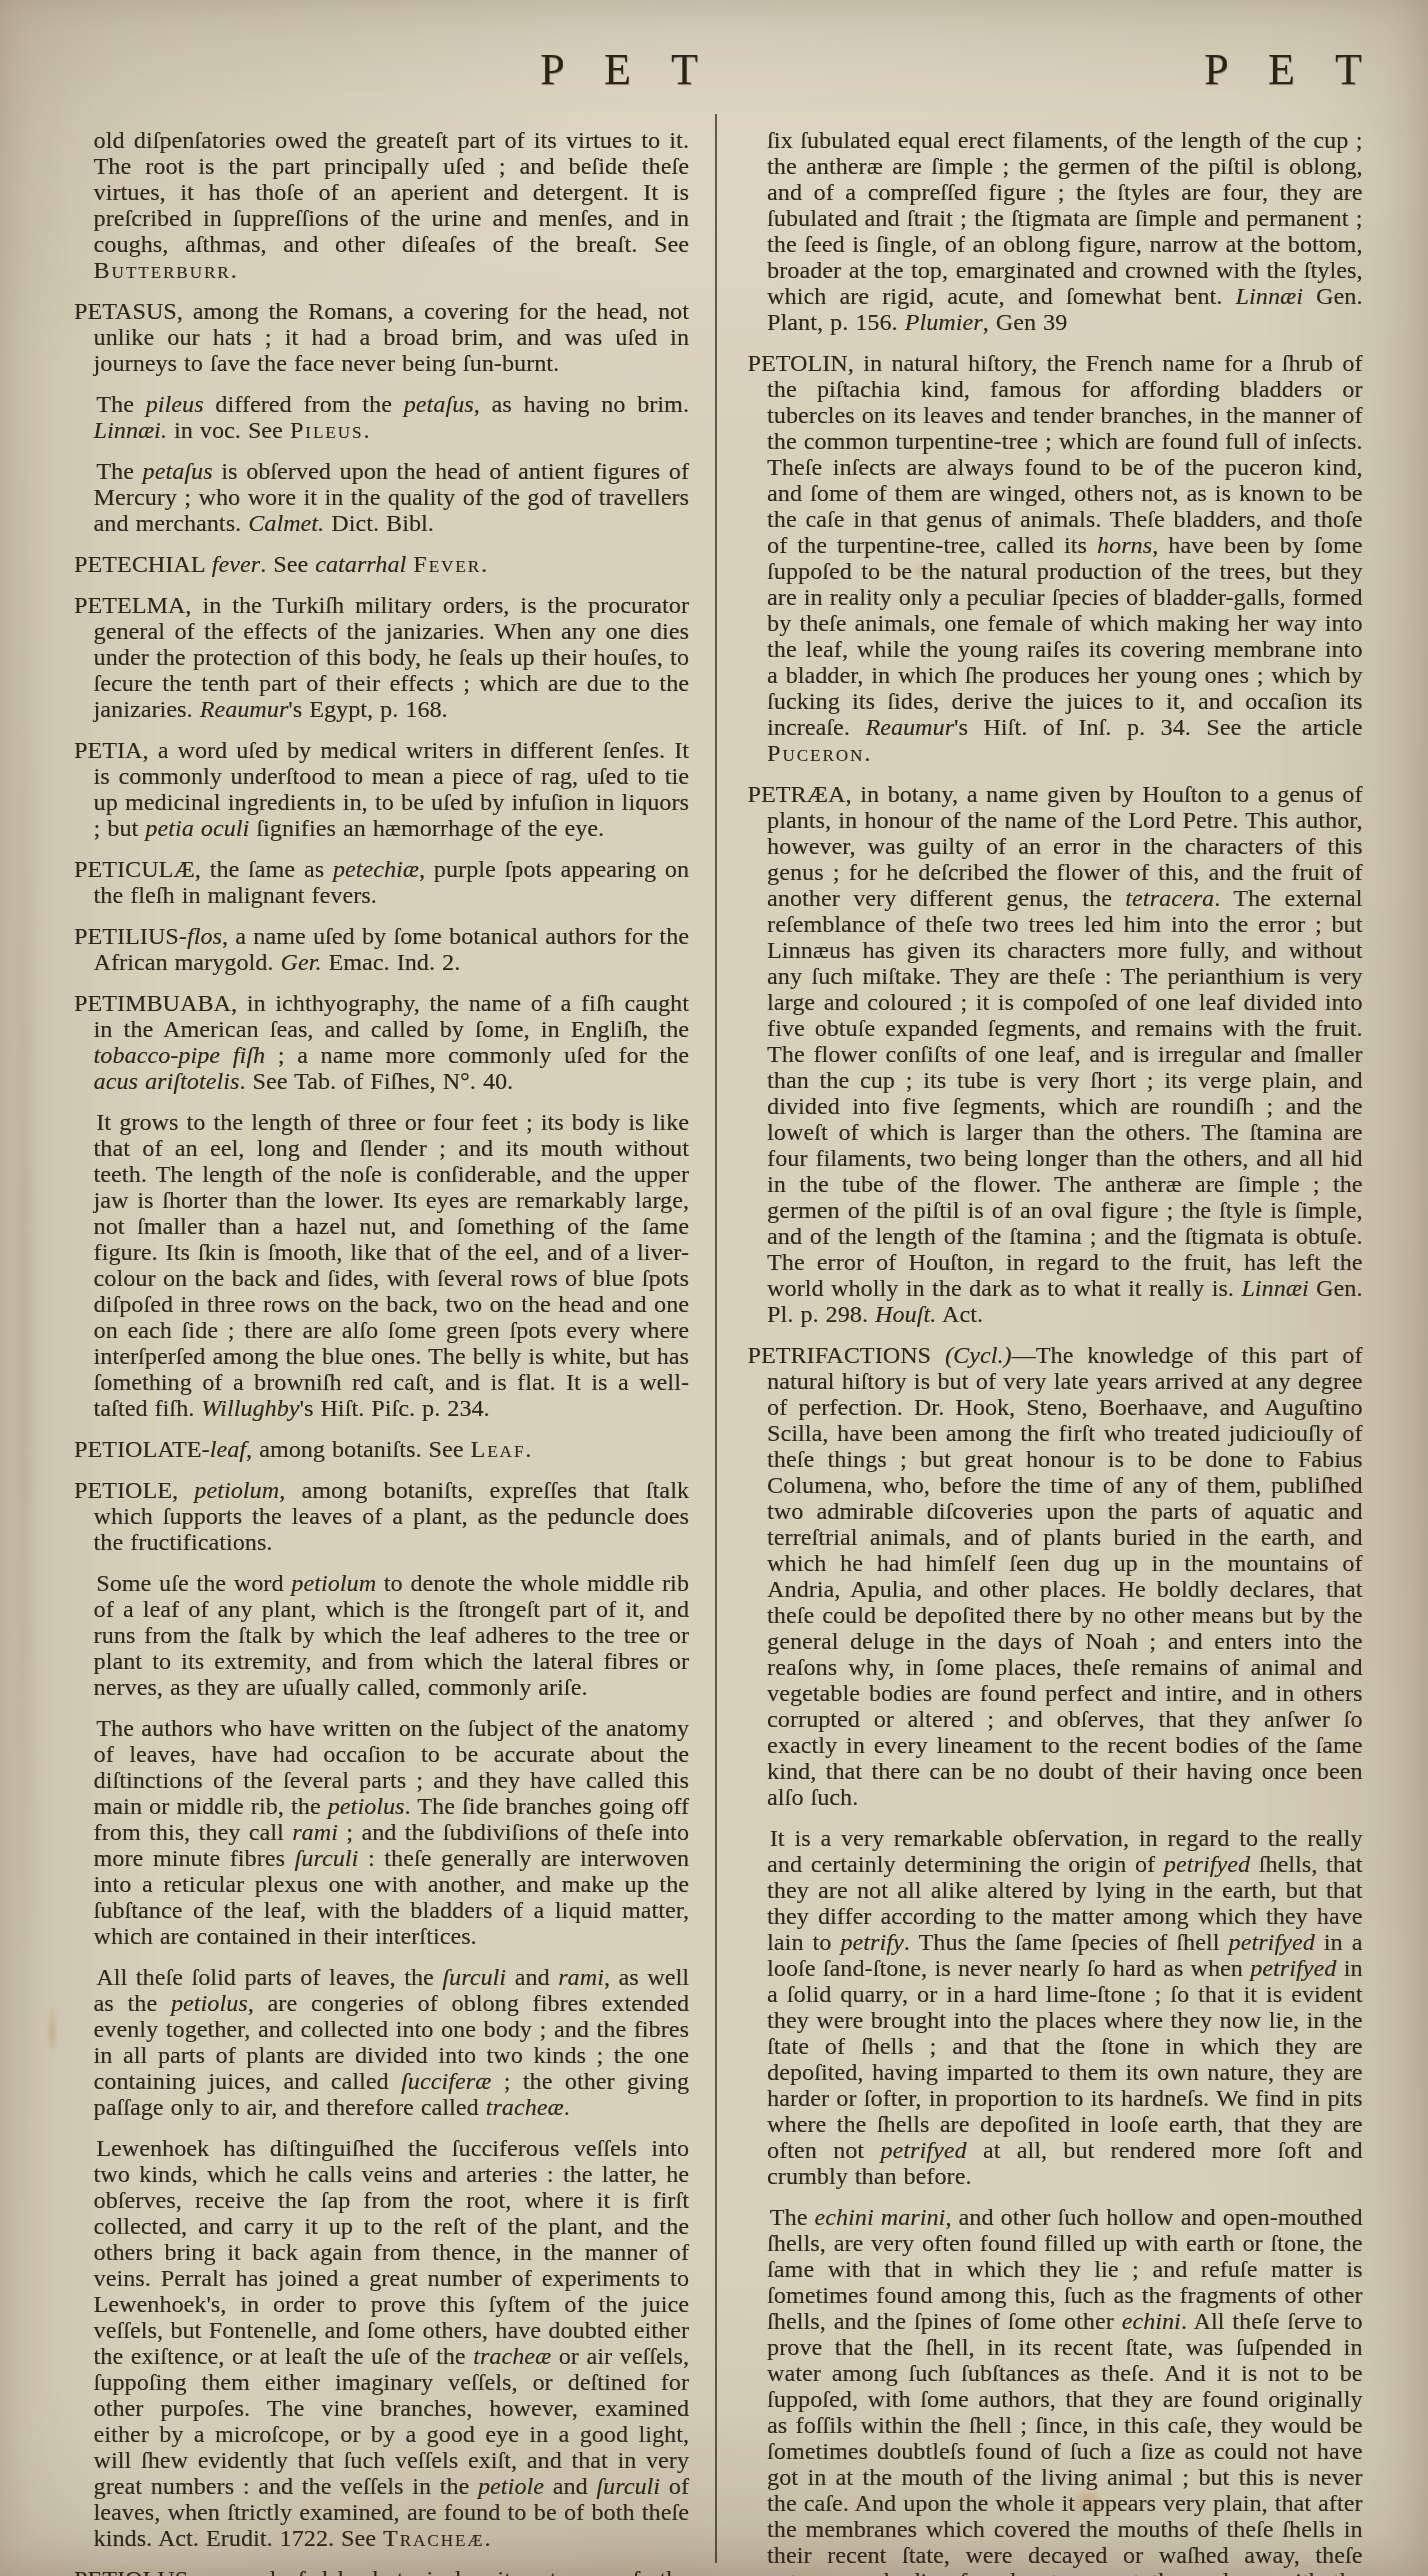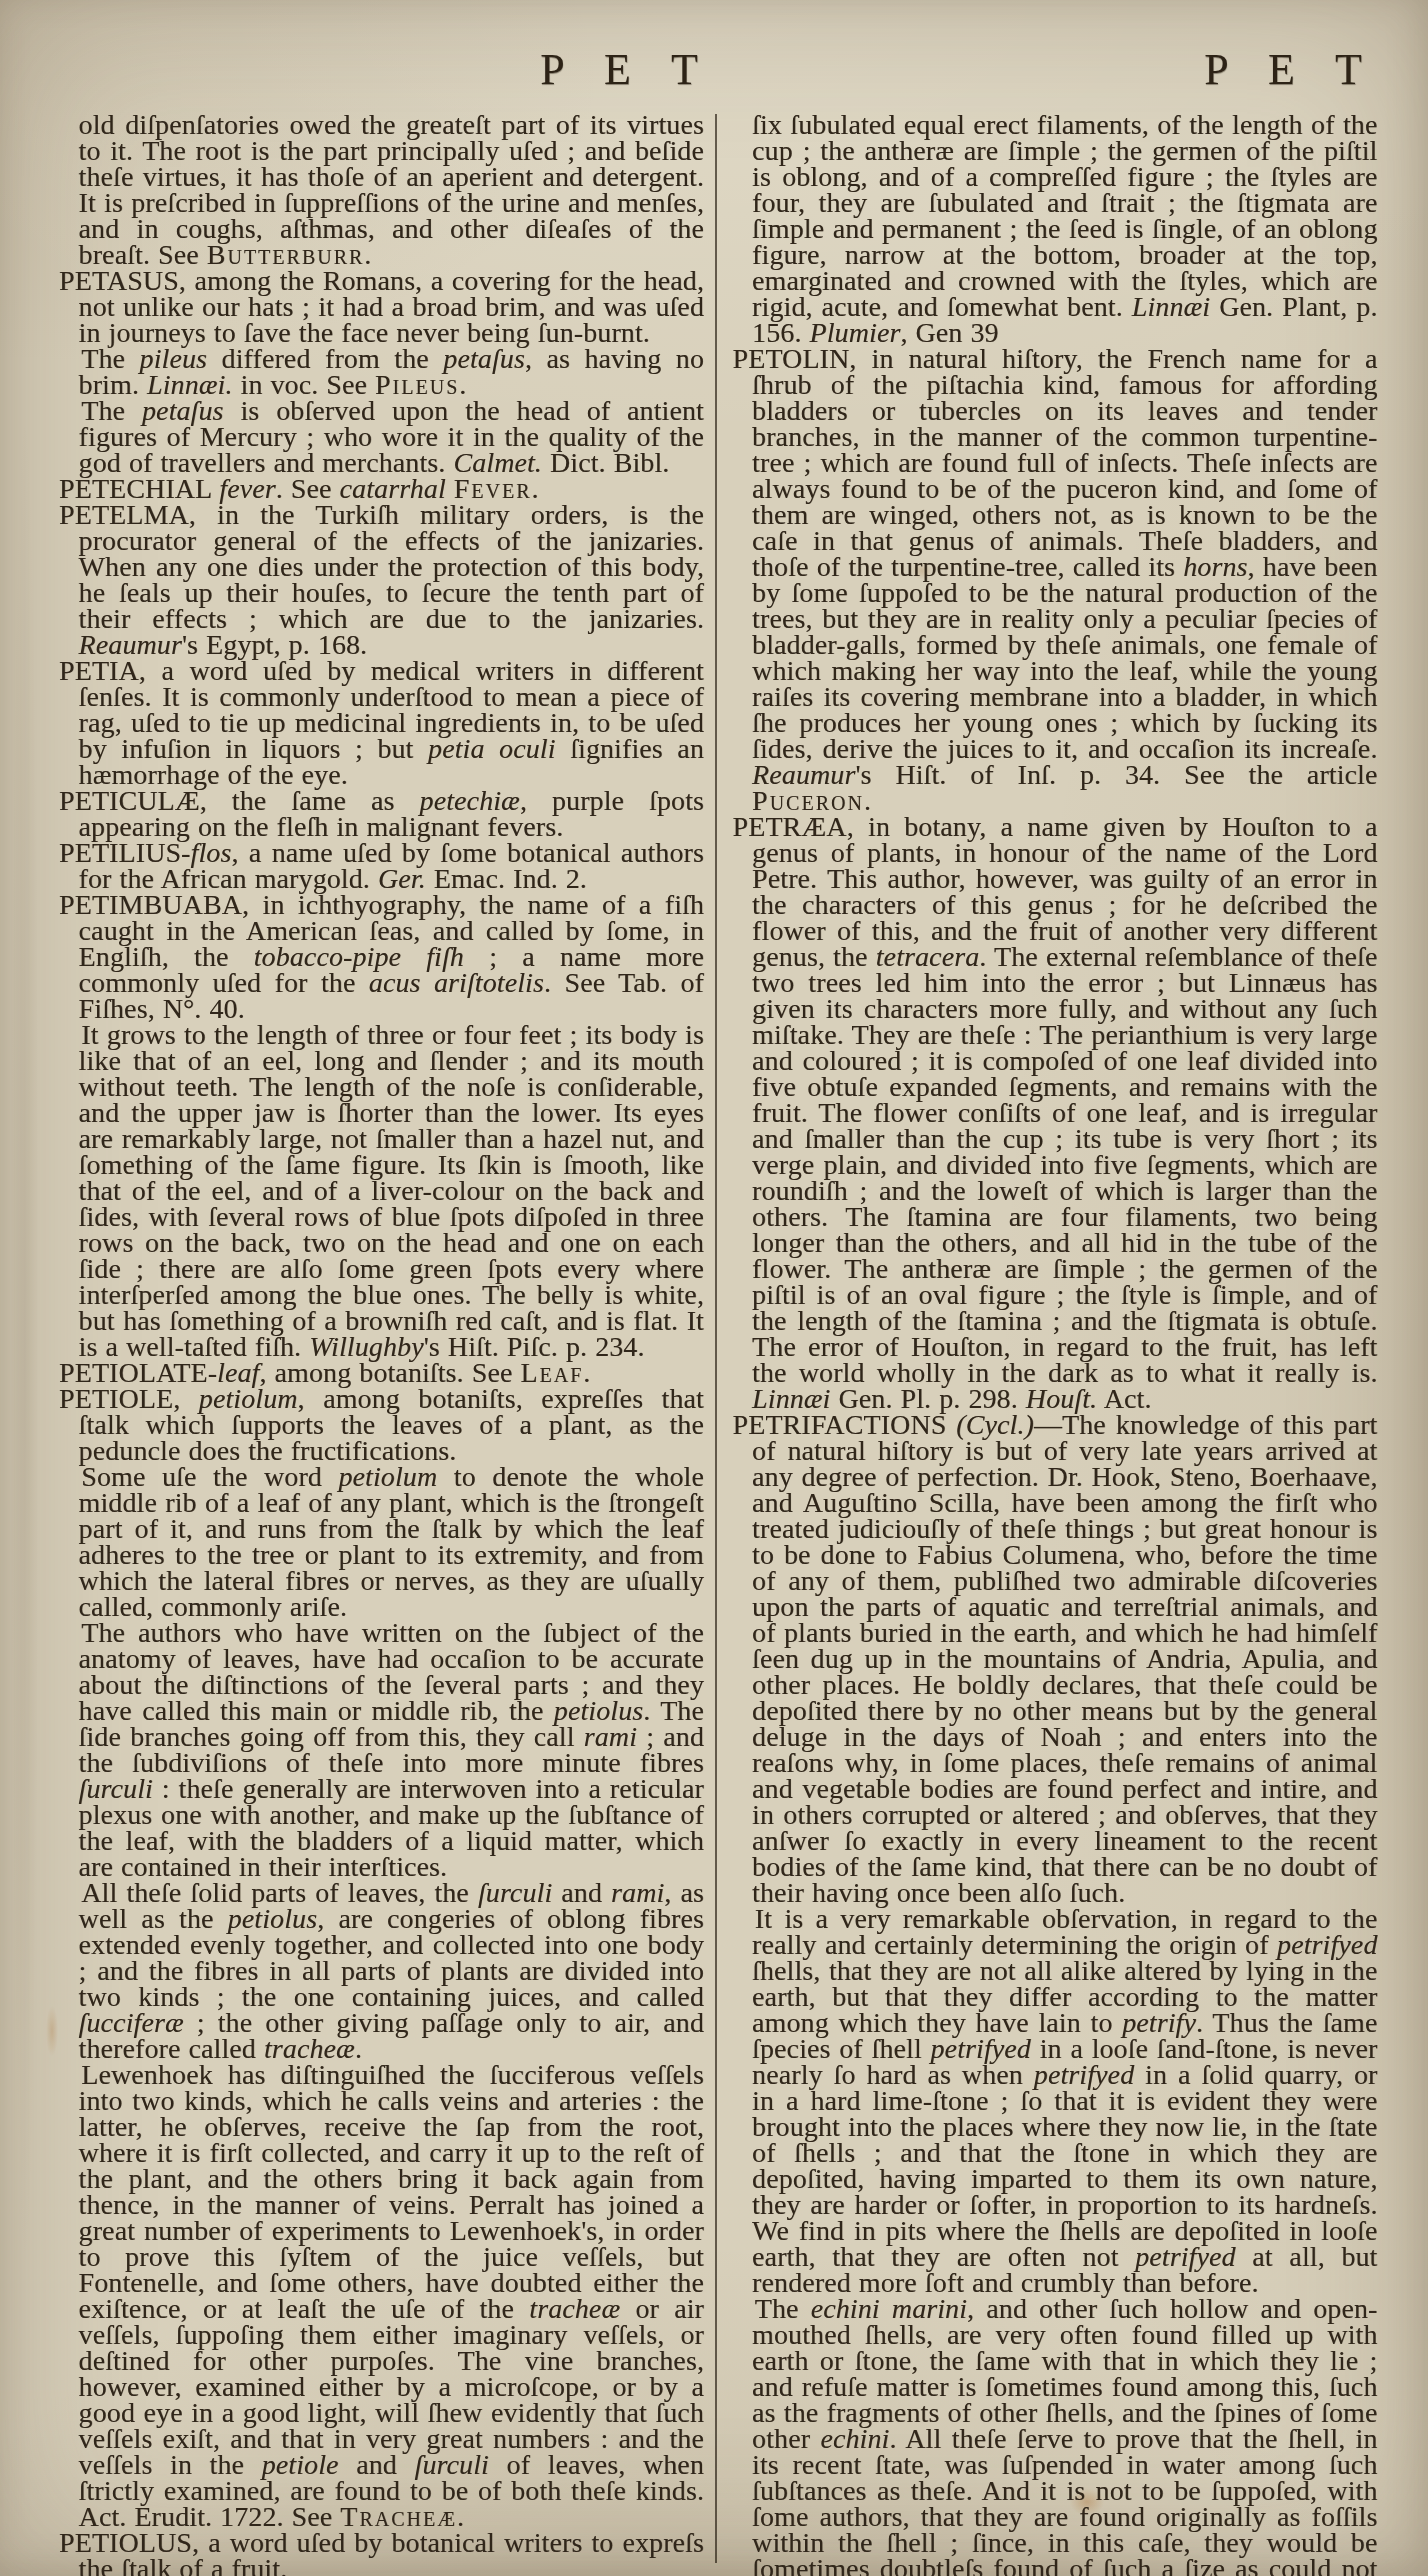--- a/index.html
+++ b/index.html
@@ -32,22 +32,22 @@
   .column-divider {
     position:absolute; left:715px; top:114px; width:1.8px; height:2449px;
     background:rgba(42,32,20,0.68);
   }
   .text-columns {
     position:absolute; left:59px; top:112px; width:1319px;
     display:flex; gap:28.5px;
   }
   .col { width:645px; }
   .col p.block {
-    margin:0; padding-left:19.6px;
-    font-size:28px; line-height:26px; word-spacing:0.9px; letter-spacing:0.1px;
+    margin:15px; padding-left:19.6px;
+    font-size:24px; line-height:26px; word-spacing:0.9px; letter-spacing:0.1px;
     text-align:justify; color:#30261a;
     text-shadow:0.4px 0.4px 0.6px rgba(48,38,26,0.40);
   }
   .col p.entry { text-indent:-19.6px; }
   .col p.cont  { text-indent:0; }
   .col p.para  { text-indent:2.7px; }
   .col p.catchword { text-align:center; padding-right:39px; text-indent:0; }
   .col i { font-style:italic; }
   .col .sc { font-variant:small-caps; letter-spacing:2px; }
 </style>

